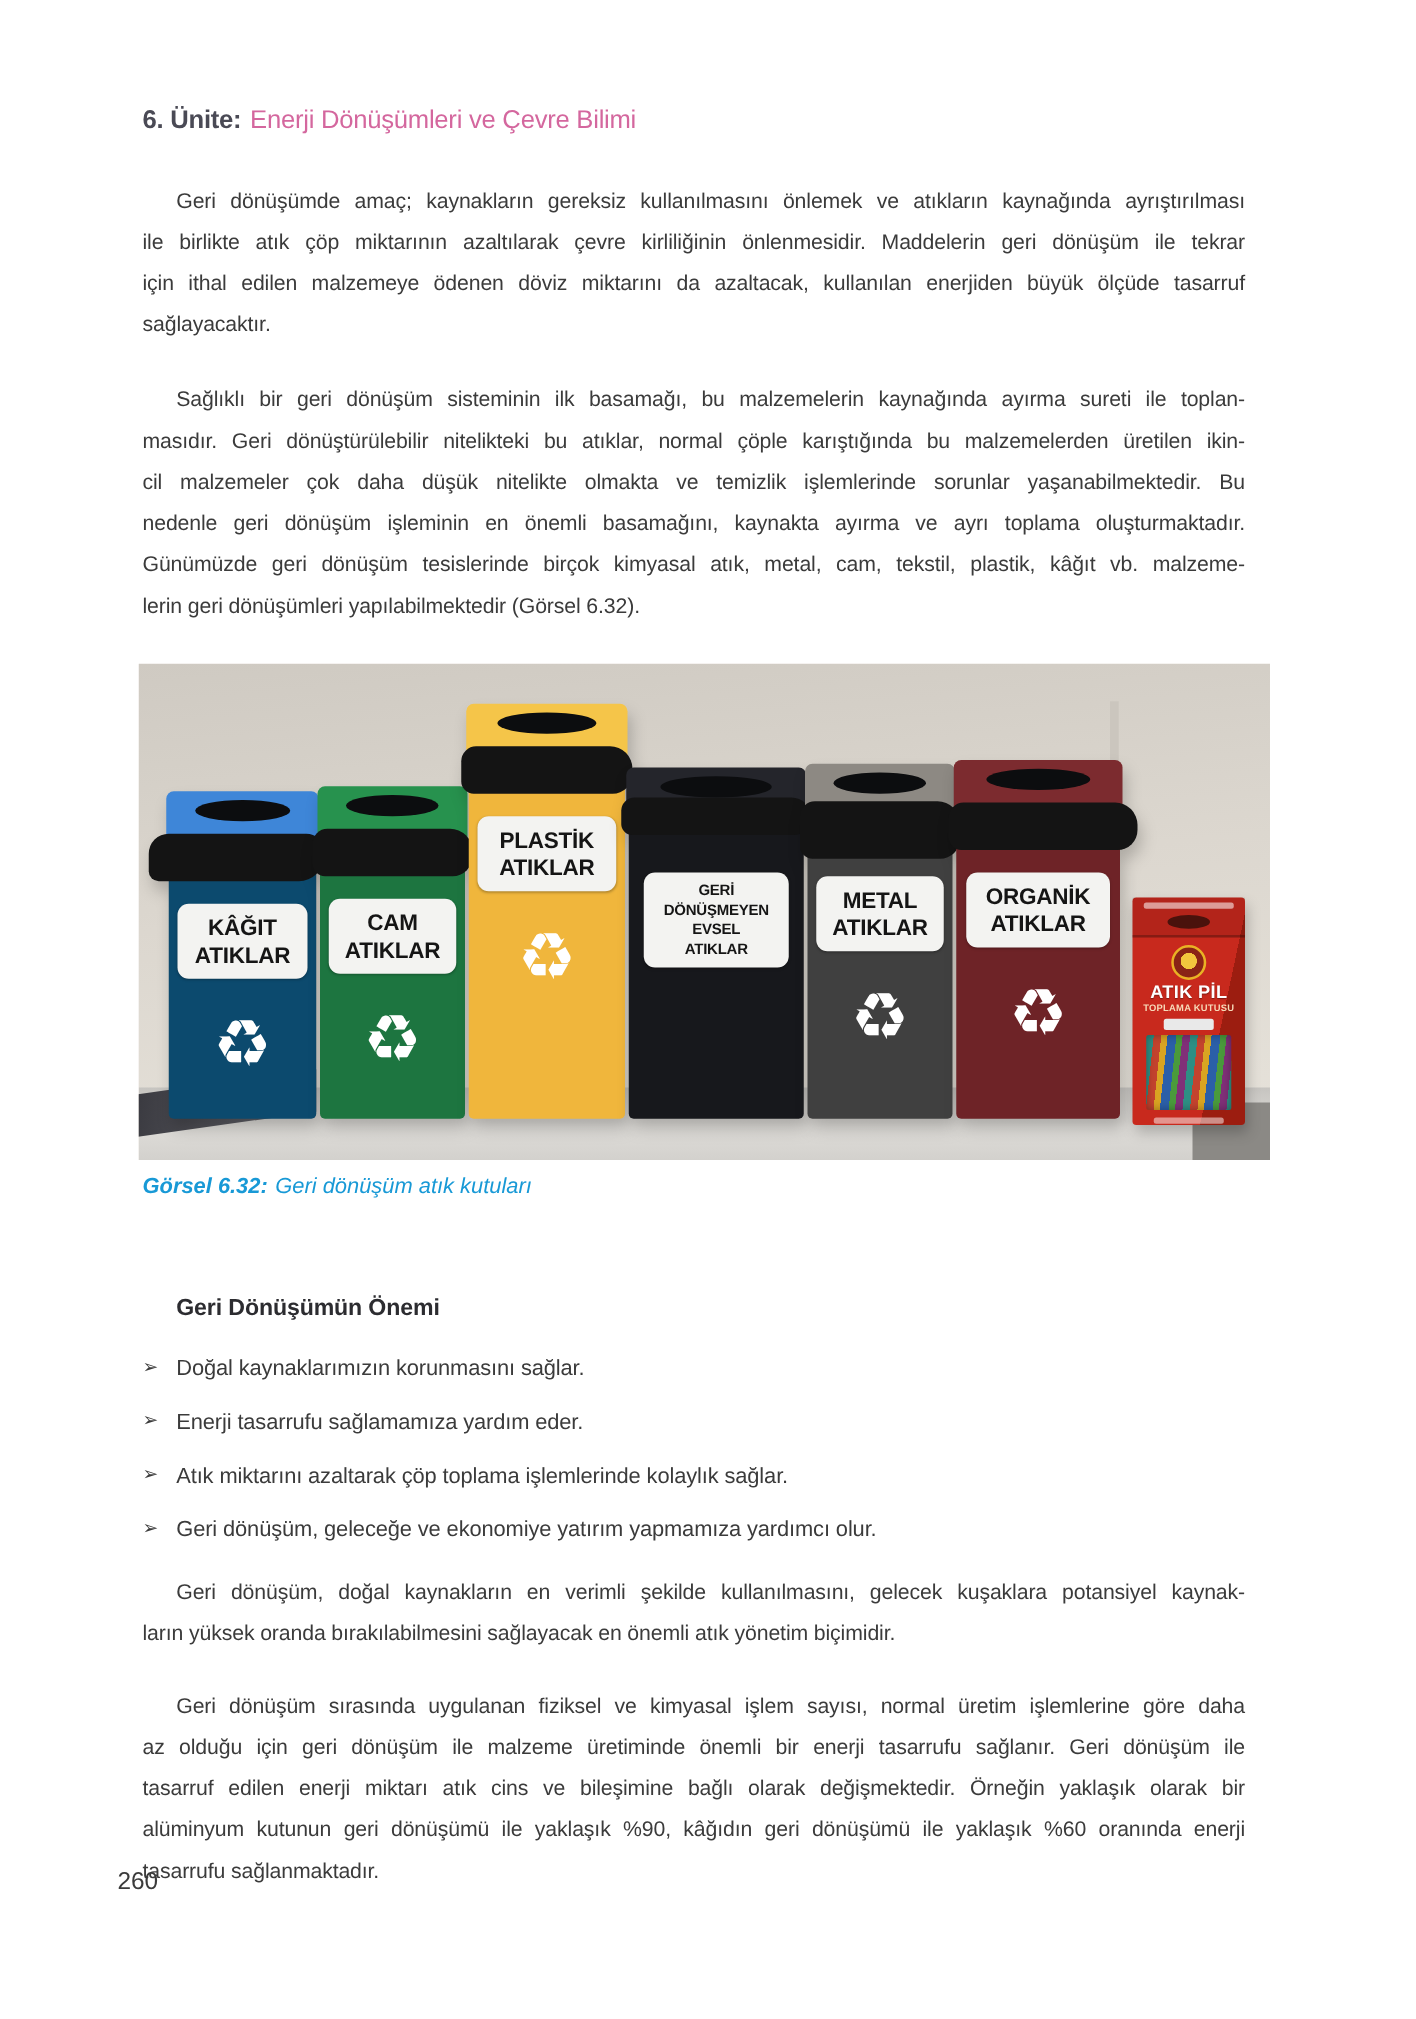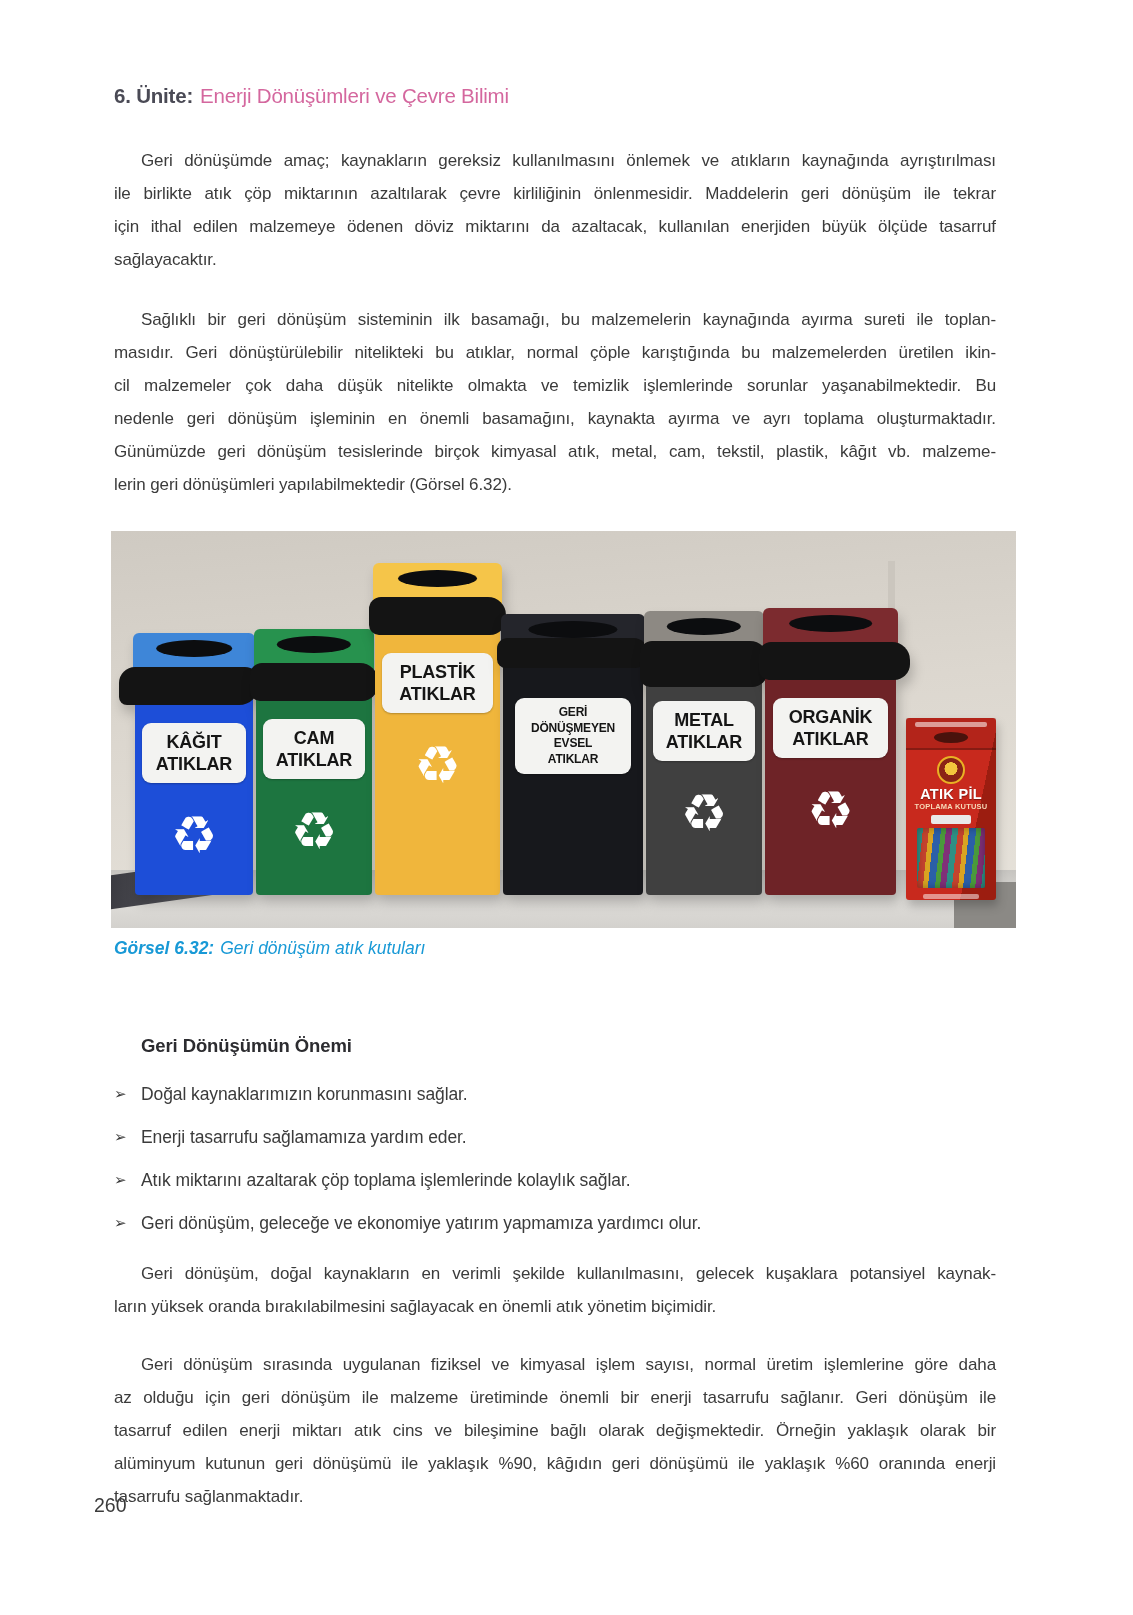--- a/index.html
+++ b/index.html
@@ -106,21 +106,21 @@
 
     <figure>
       <div class="photo">
         <div class="wall"></div>
         <div class="pole"></div>
         <div class="floor"></div>
         <div class="baseboard"></div>
         <div class="tiles-right"></div>
         <div class="bins-row" id="bins-row">
             <div class="bin b0">
-              <div class="body" style="background: #1d4ed8;">
+              <div class="body" style="background: #0c4a6e;">
                 <div class="label">
                   <div>KÂĞIT</div>
                   <div>ATIKLAR</div>
                 </div>
                 <div class="recycle">♻</div>
               </div>
               <div class="lid" style="background: rgb(62, 134, 216);">
                 <div class="hole"></div>
               </div>
               <div class="bag"></div>

